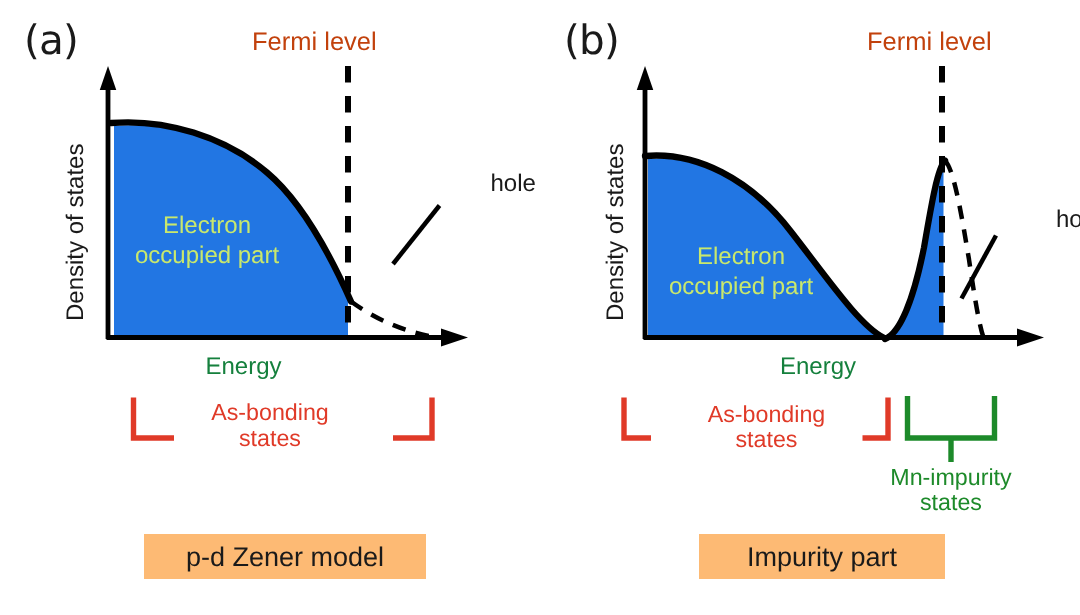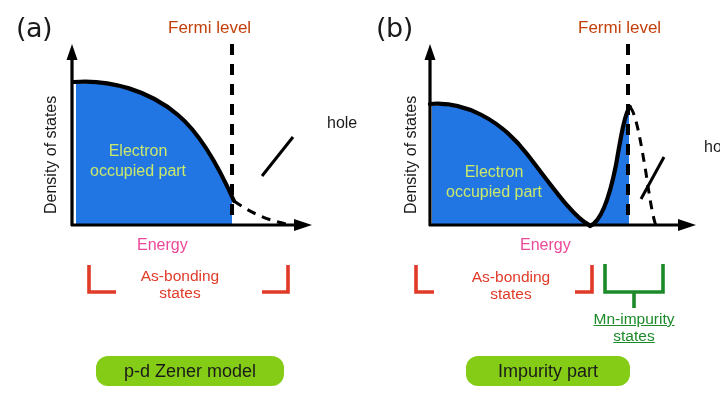--- a/index.html
+++ b/index.html
@@ -48,21 +48,21 @@
     font-size: 16px;
     color: #1a1a1a;
     white-space: nowrap;
     transform-origin: 0 0;
     transform: rotate(-90deg);
   }
 
   .axis-x-label {
     position: absolute;
     font-size: 16px;
-    color: #ec4899;
+    color: #15803d;
     white-space: nowrap;
   }
 
   .hole-label {
     position: absolute;
     font-size: 16px;
     color: #1a1a1a;
     white-space: nowrap;
     margin-left: 44px;
   }
@@ -81,28 +81,27 @@
     font-size: 15.5px;
     line-height: 1.12;
     text-align: center;
     white-space: nowrap;
   }
   .bracket-label.red { color: #e03a28; }
   .bracket-label.green { color: #1d8a2a; }
 
   .model-box {
     position: absolute;
-    background: #84cc16;
+    background: #fdba74;
     color: #1a1a1a;
     font-size: 18px;
     display: flex;
     align-items: center;
     justify-content: center;
     white-space: nowrap;
-    border-radius: 12px;
   }
 
   svg.overlay {
     position: absolute;
     left: 0;
     top: 0;
     width: 360px;
     height: 410px;
     overflow: visible;
   }
@@ -205,21 +204,21 @@
     <div class="fill-label" style="left:86px; top:162px;">
       <div>Electron</div>
       <div>occupied part</div>
     </div>
 
     <div class="bracket-label red" style="left:84px; top:268px; width:134px;">
       <div>As-bonding</div>
       <div>states</div>
     </div>
 
-    <div class="bracket-label green" style="left:196px; top:310px; width:156px;text-decoration:underline;">
+    <div class="bracket-label green" style="left:196px; top:310px; width:156px;">
       <div>Mn-impurity</div>
       <div>states</div>
     </div>
 
     <div class="model-box" style="left:106px; top:356px; width:164px; height:30px;">Impurity part</div>
   </div>
 
 </div>
 
 </body></html>

